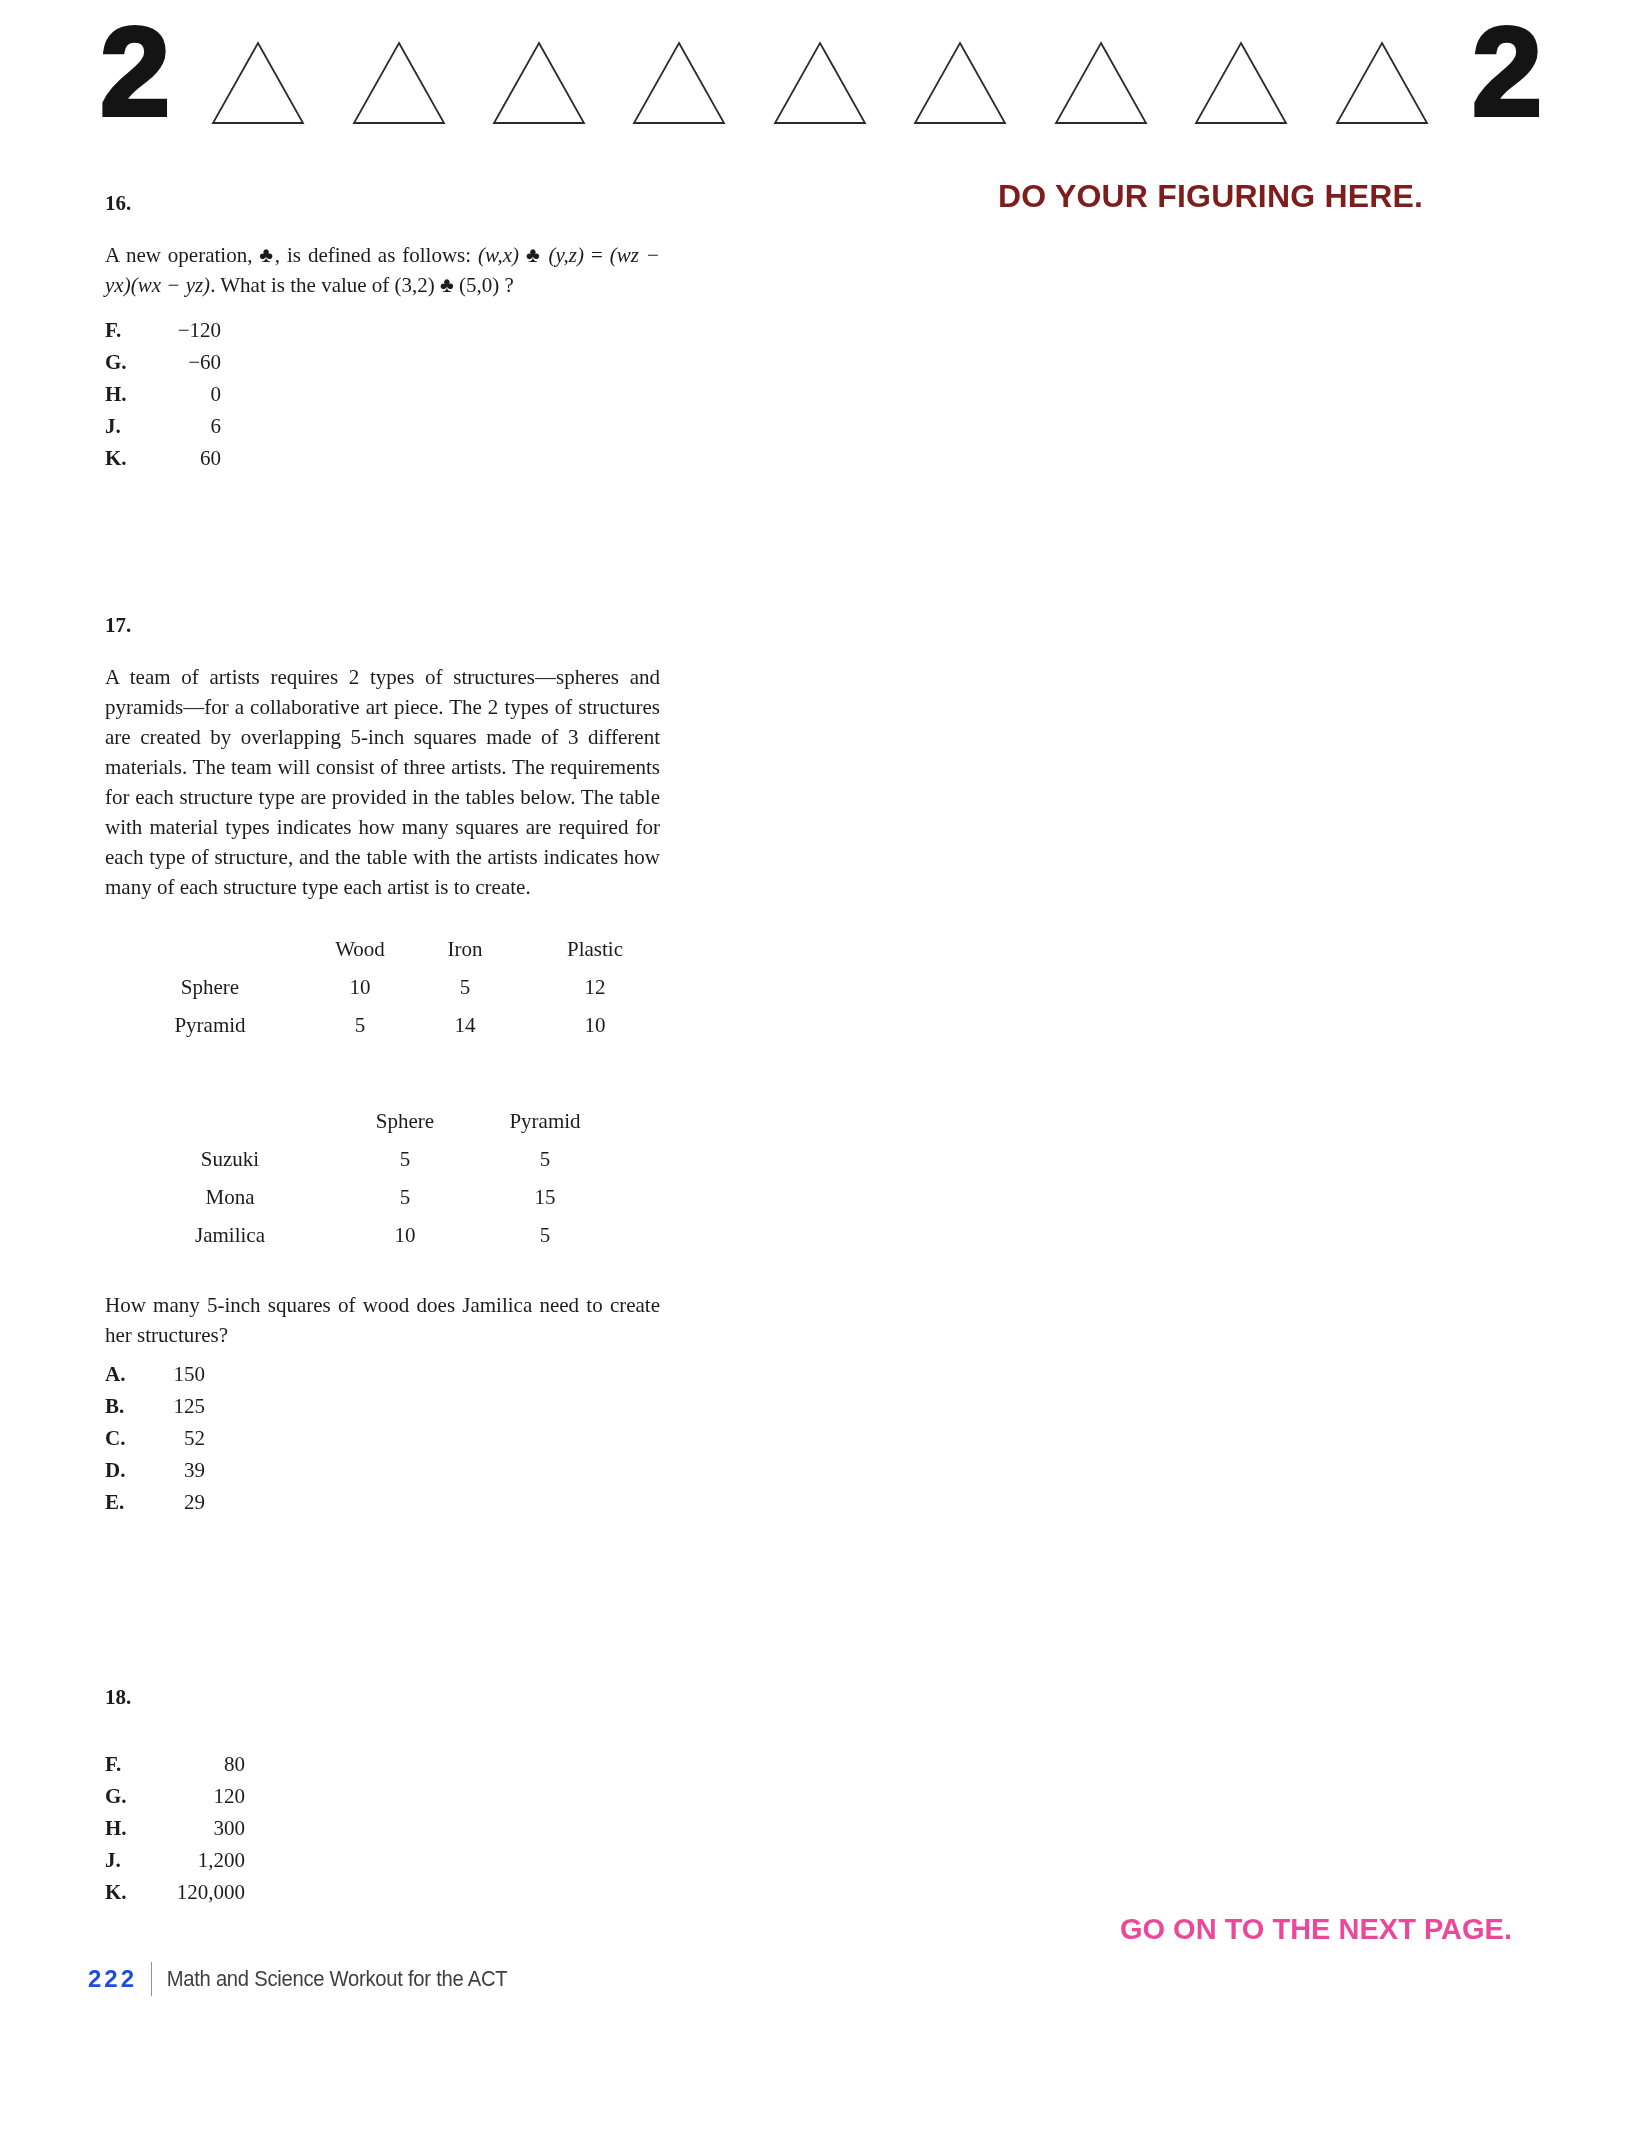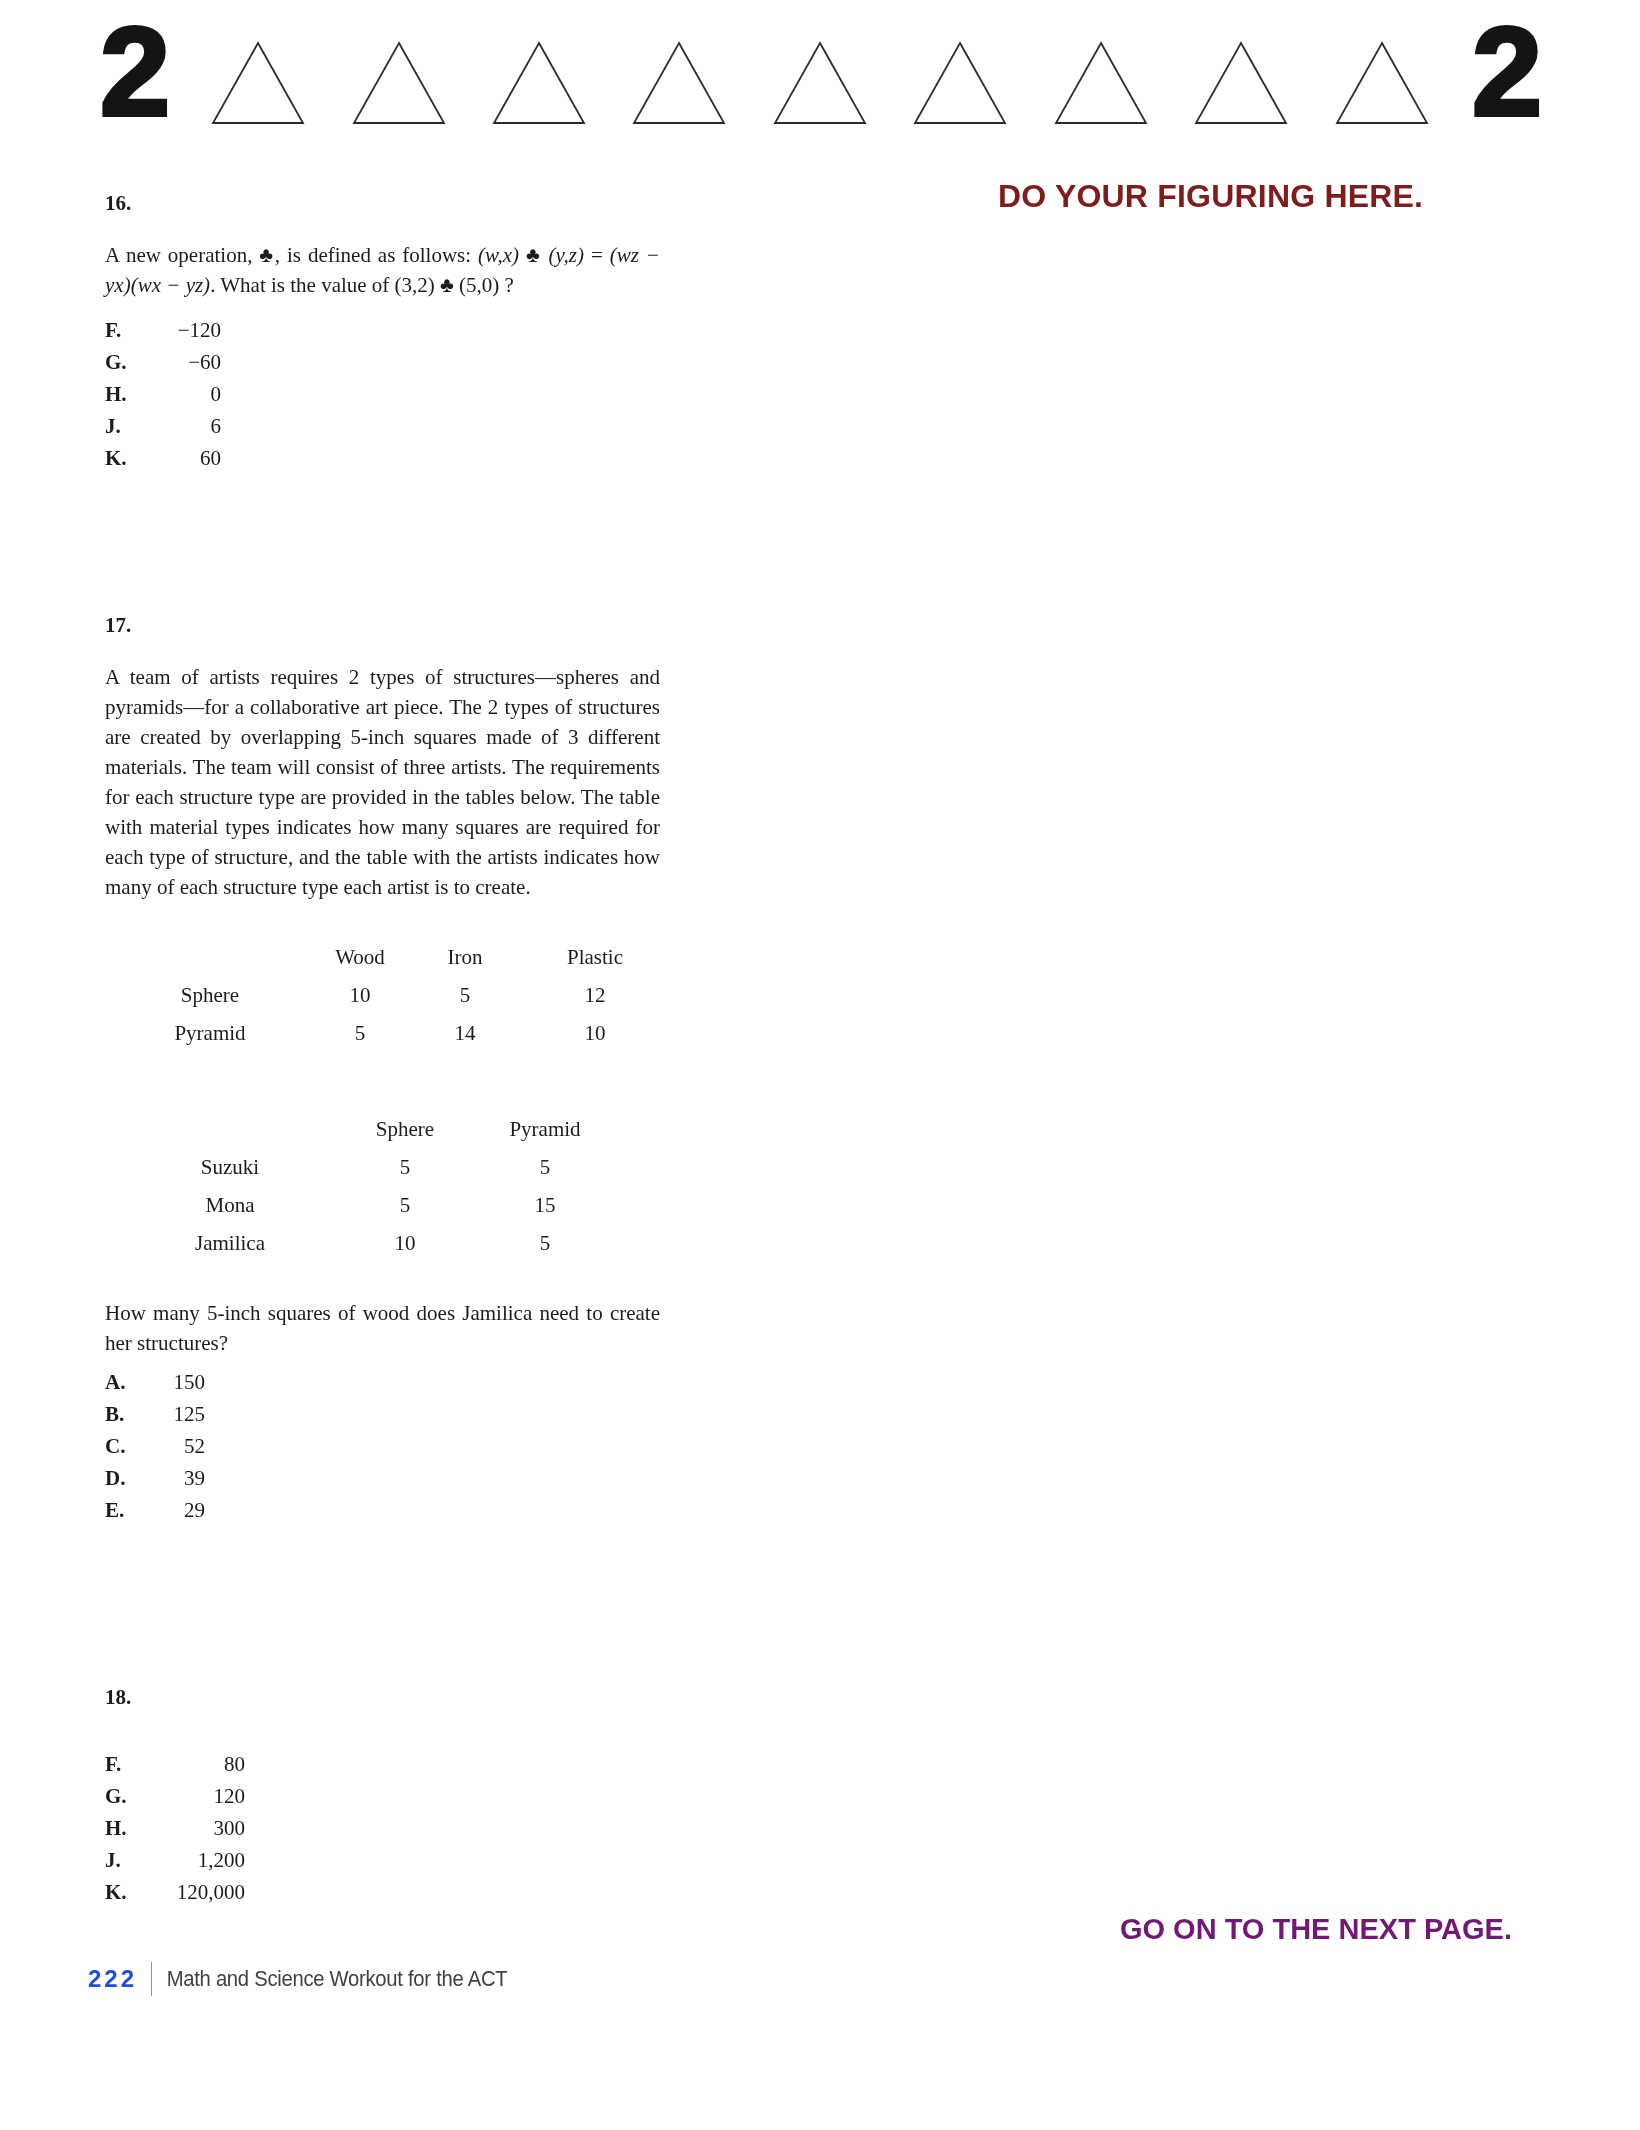--- a/index.html
+++ b/index.html
@@ -44,30 +44,30 @@
   .choices{margin-top:14px;}
   .choice{display:flex;line-height:32px;}
   .choice .cl{font-weight:bold;width:40px;flex:0 0 40px;}
   .choice .cv{text-align:right;}
   #q16 .cv{width:76px;}
   #q17 .cv{width:60px;}
   #q18 .cv{width:100px;}
   
   .dtable{display:grid;line-height:38px;}
   .dtable span{text-align:center;}
-  .tbl-materials{margin-top:36px;grid-template-columns:210px 90px 120px 140px;}
+  .tbl-materials{margin-top:28px;grid-template-columns:210px 90px 120px 140px;}
   .tbl-artists{margin-top:58px;grid-template-columns:250px 100px 180px;}
   .tbl-head{font-size:21px;}
   .sub-question{margin-top:36px;text-align:justify;}
   #q17 .choices{margin-top:8px;}
   
   .go-on{
     position:absolute;top:1913px;left:900px;width:612px;text-align:right;
     font-family:"Liberation Sans","DejaVu Sans",sans-serif;
-    font-weight:800;font-size:29px;color:#701a75;
+    font-weight:800;font-size:29px;color:#ec4899;
   }
   .page-footer{
     position:absolute;top:1962px;left:88px;display:flex;align-items:center;
     font-family:"Liberation Sans","DejaVu Sans",sans-serif;
   }
   .folio{font-weight:bold;font-size:24px;letter-spacing:3px;color:#1d4ed8;}
   .book-title{
     margin-left:14px;padding-left:16px;border-left:1.5px solid #8a8a8a;
     font-size:22px;color:#3f3f3f;letter-spacing:-.3px;line-height:34px;
     transform:scaleX(.92);transform-origin:left center;

